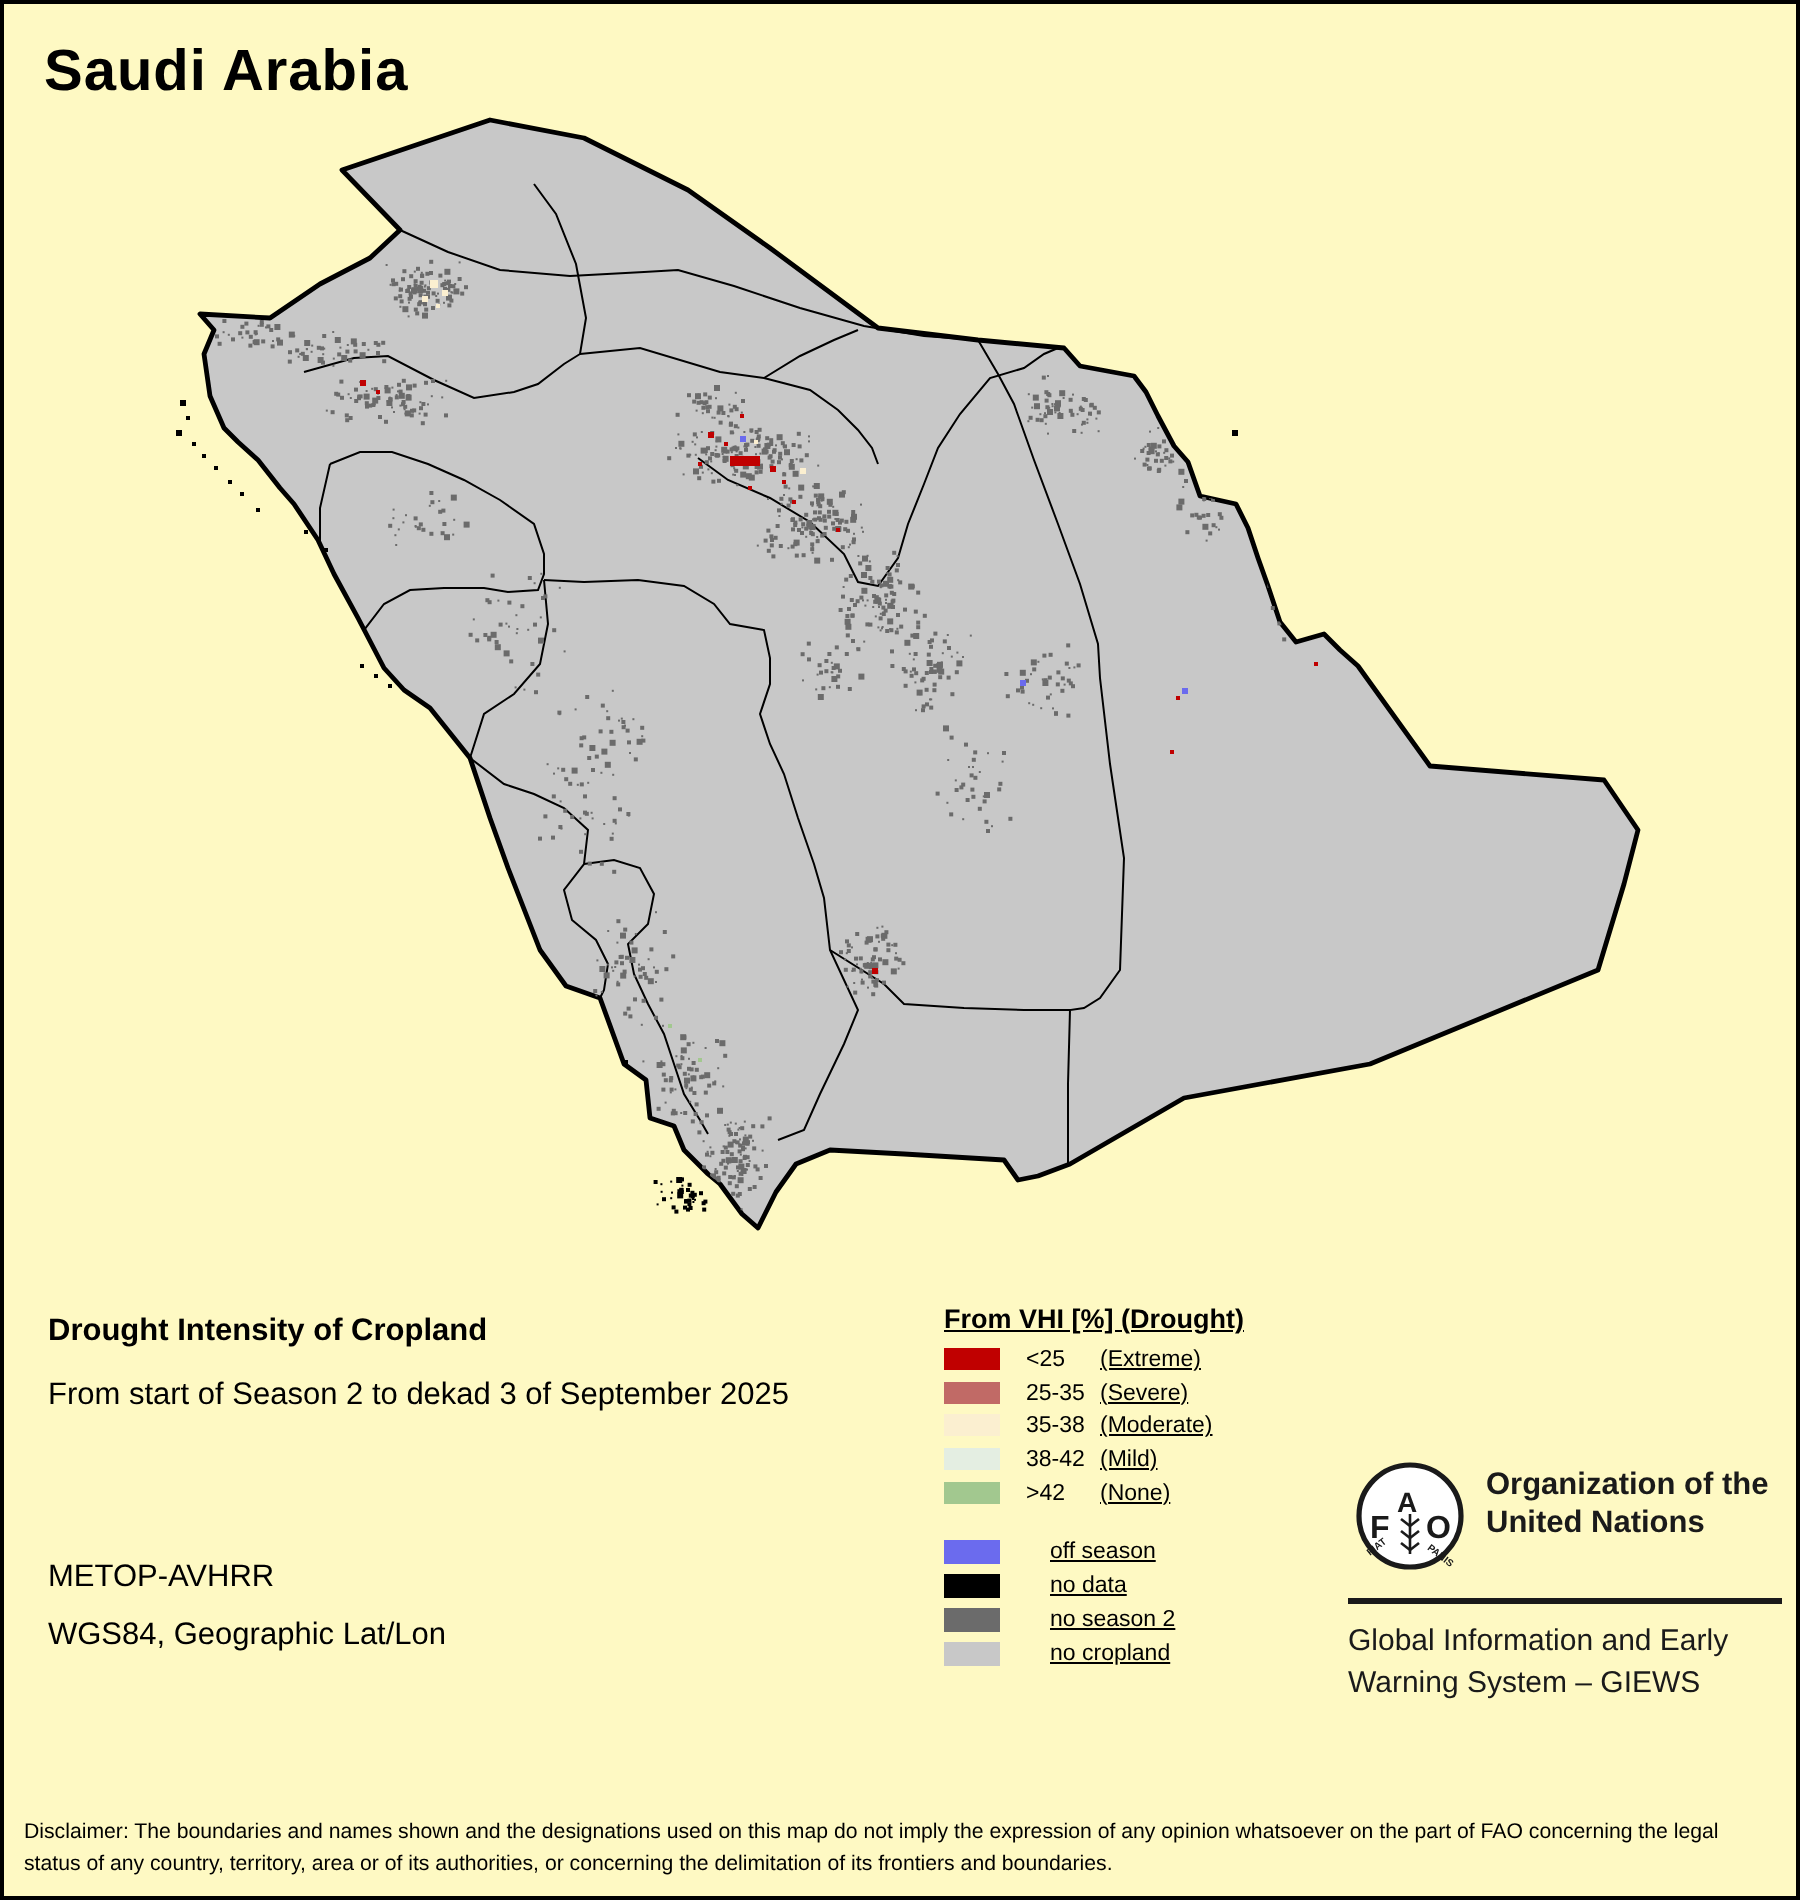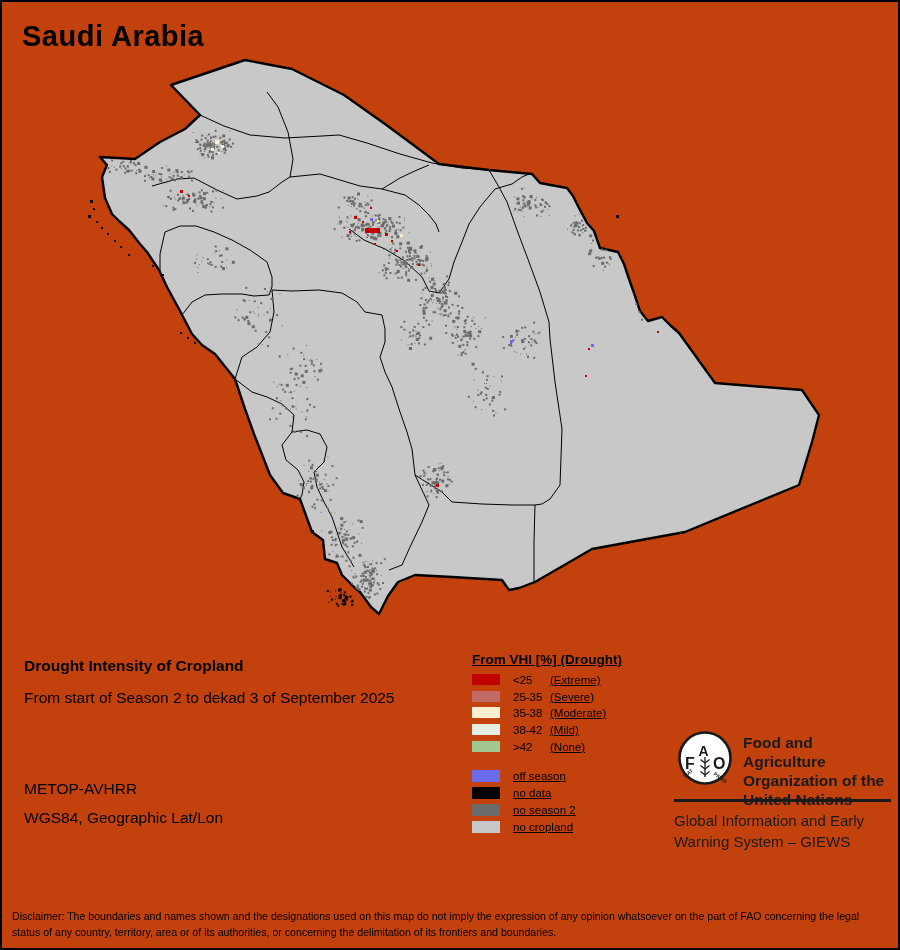--- a/index.html
+++ b/index.html
@@ -1,30 +1,30 @@
 <!DOCTYPE html>
 <html><head>
 <meta charset="utf-8">
 <style>
   * { margin:0; padding:0; box-sizing:border-box; }
   html,body { background:#ffffff; }
   body { width:900px; height:950px; overflow:hidden; font-family:"Liberation Sans", sans-serif; }
-  .sheet { position:relative; width:900px; height:950px; background:#c2410c; border:2px solid #000; overflow:hidden;padding-left:36px; }
+  .sheet { position:relative; width:900px; height:950px; background:#fef9c3; border:2px solid #000; overflow:hidden;padding-left:36px; }
   .map-svg { position:absolute; left:0; top:0; width:900px; height:950px; }
   .page-title { position:absolute; left:20px; top:18px; font-size:29px; font-weight:bold; color:#000; letter-spacing:0.5px; }
   .info-heading { position:absolute; left:22px; top:655px; font-size:15.5px; font-weight:bold; color:#000; }
   .info-line1 { position:absolute; left:22px; top:687px; font-size:15.5px; color:#000; }
   .info-line2 { position:absolute; left:22px; top:717px; font-size:15.5px; color:#000; }
   .info-sensor { position:absolute; left:22px; top:778px; font-size:15.5px; color:#000; }
   .info-proj { position:absolute; left:22px; top:807px; font-size:15.5px; color:#000; }
   .legend { position:absolute; left:470px; top:650px; width:200px; }
   .leg-title { font-size:13.5px; font-weight:bold; text-decoration:underline; color:#000; margin-bottom:7px; }
   .leg-row { display:flex; align-items:flex-start; height:16.7px; }
   .leg-extra { margin-top:13px; }
-  .leg-extra .leg-row { height:17px; }
+  .leg-extra .leg-row { height:17px;gap:12px; }
   .swatch { width:28px; height:11px; margin-right:13px; flex:0 0 28px; }
   .leg-val { font-size:11.5px; color:#000; width:37px; flex:0 0 37px; }
   .leg-lab { font-size:11.5px; color:#000; white-space:nowrap;text-decoration:underline; }
   .fao-logo { position:absolute; left:675px; top:728px; width:56px; height:56px; }
   .fao-org { position:absolute; left:741px; top:731px; font-size:15.5px; font-weight:bold; color:#1a1a1a; line-height:19px; }
   .fao-divider { position:absolute; left:672px; top:797px; width:217px; height:3px; background:#1a1a1a; }
   .fao-giews { position:absolute; left:672px; top:808px; font-size:15px; color:#1a1a1a; line-height:21px; }
   .disclaimer { position:absolute; left:10px; top:906px; width:878px; font-size:10.6px; line-height:16px; color:#000; }
 </style>
 </head>
@@ -1630,21 +1630,20 @@
       <line x1="28" y1="39" x2="23.5" y2="35.5"></line>
       <line x1="28" y1="39" x2="32.5" y2="35.5"></line>
       <line x1="28" y1="45" x2="23.5" y2="41.5"></line>
       <line x1="28" y1="45" x2="32.5" y2="41.5"></line>
     </g>
     <text x="7" y="47" font-family="Liberation Sans, sans-serif" font-size="5" font-weight="bold" fill="#1a1a1a" transform="rotate(-38 9 46)">FIAT</text>
     <text x="37" y="49.5" font-family="Liberation Sans, sans-serif" font-size="5" font-weight="bold" fill="#1a1a1a" transform="rotate(38 44 46)">PANIS</text>
   </svg>
 
   <div class="fao-org">
-    <div>Food and Agriculture</div>
     <div>Organization of the</div>
     <div>United Nations</div>
   </div>
 
   <div class="fao-divider"></div>
 
   <div class="fao-giews">
     <div>Global Information and Early</div>
     <div>Warning System – GIEWS</div>
   </div>

